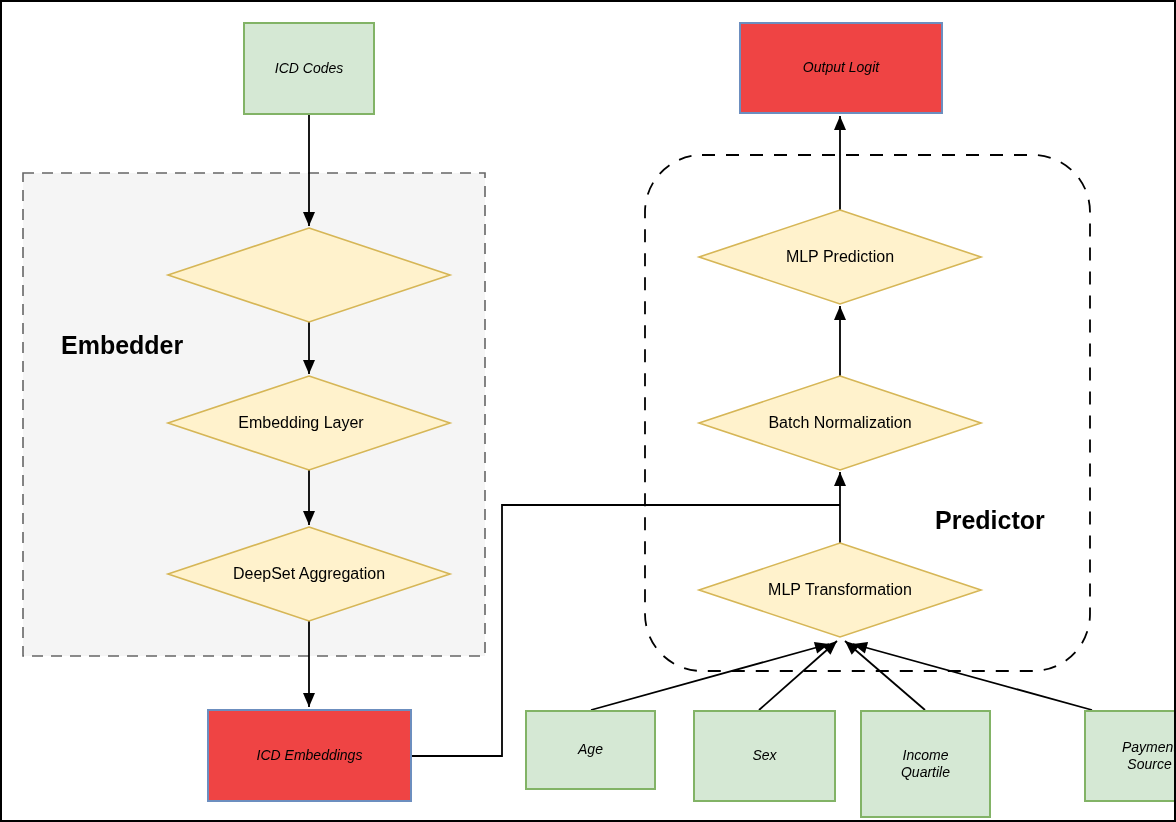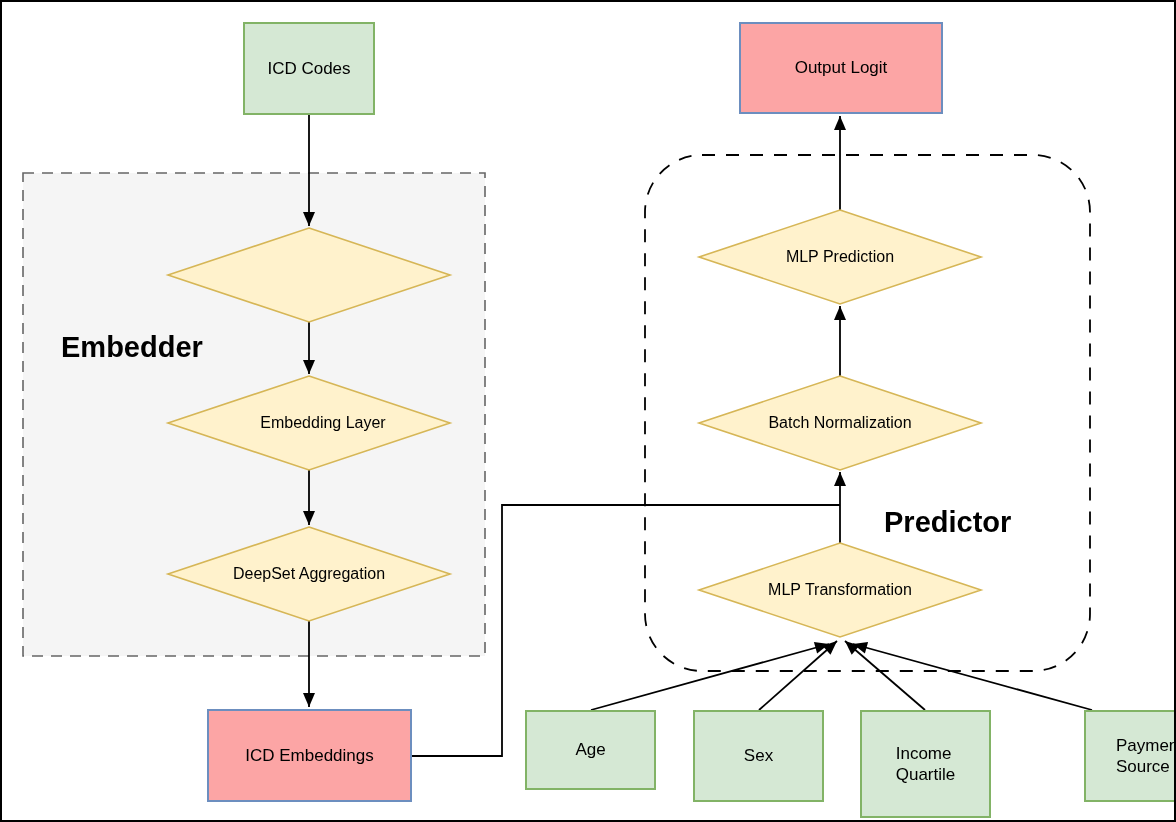--- a/index.html
+++ b/index.html
@@ -18,64 +18,65 @@
     left: 0; top: 0;
     width: 1176px; height: 822px;
   }
   .node {
     position: absolute;
     box-sizing: border-box;
     border: 2px solid;
     display: flex;
     align-items: center;
     justify-content: center;
-    text-align: left;
-    font-size: 17px;
+    text-align: center;
+    font-size: 14px;
     color: #000000;
     white-space: pre-line;
     line-height: 1.25;
+    font-style: italic;
   }
   .gbox { background: #d5e8d4; border-color: #82b366; }
-  .bbox { background: #fca5a5; border-color: #6c8ebf; }
+  .bbox { background: #ef4444; border-color: #6c8ebf; }
   .diamond-label {
     position: absolute;
     width: 282px;
     height: 94px;
     display: flex;
     align-items: center;
     justify-content: center;
     text-align: center;
     font-size: 16px;
     color: #000000;
     pointer-events: none;
   }
   .group-label {
     position: absolute;
-    font-size: 29px;
+    font-size: 25px;
     font-weight: bold;
     color: #000000;
   }
   
   .n-icd-codes       { left: 241px;  top: 20px;  width: 132px; height: 93px; }
   .n-output-logit    { left: 737px;  top: 20px;  width: 204px; height: 92px; }
   .n-icd-embeddings  { left: 205px;  top: 707px; width: 205px; height: 93px; }
   .n-age             { left: 523px;  top: 708px; width: 131px; height: 80px; }
-  .n-sex             { left: 691px;  top: 708px; width: 131px; height: 92px; }
+  .n-sex             { left: 691px;  top: 708px; width: 143px; height: 92px; }
   .n-income          { left: 858px;  top: 708px; width: 131px; height: 108px; }
   .n-payment         { left: 1082px; top: 708px; width: 131px; height: 92px; }
   
   .d-label-encoder      { left: 166px; top: 226px; }
-  .d-embedding-layer    { left: 180px; top: 374px; }
+  .d-embedding-layer    { left: 158px; top: 374px; }
   .d-deepset            { left: 166px; top: 525px; }
   .d-mlp-prediction     { left: 697px; top: 208px; }
   .d-batch-norm         { left: 697px; top: 374px; }
   .d-mlp-transformation { left: 697px; top: 541px; }
   
   .gl-embedder  { left: 59px;  top: 329px; }
-  .gl-predictor { left: 882px; top: 504px; }
+  .gl-predictor { left: 933px; top: 504px; }
 </style>
 </head>
 <body>
 
 <div class="frame">
 
   <svg class="layer-svg" viewBox="0 0 1176 822">
     <defs>
       <marker id="arrowhead" viewBox="0 0 16 16" refX="15" refY="8" markerWidth="16" markerHeight="16" markerUnits="userSpaceOnUse" orient="auto">
         <path d="M1,2 L15,8 L1,14 z" fill="#000000"></path>

